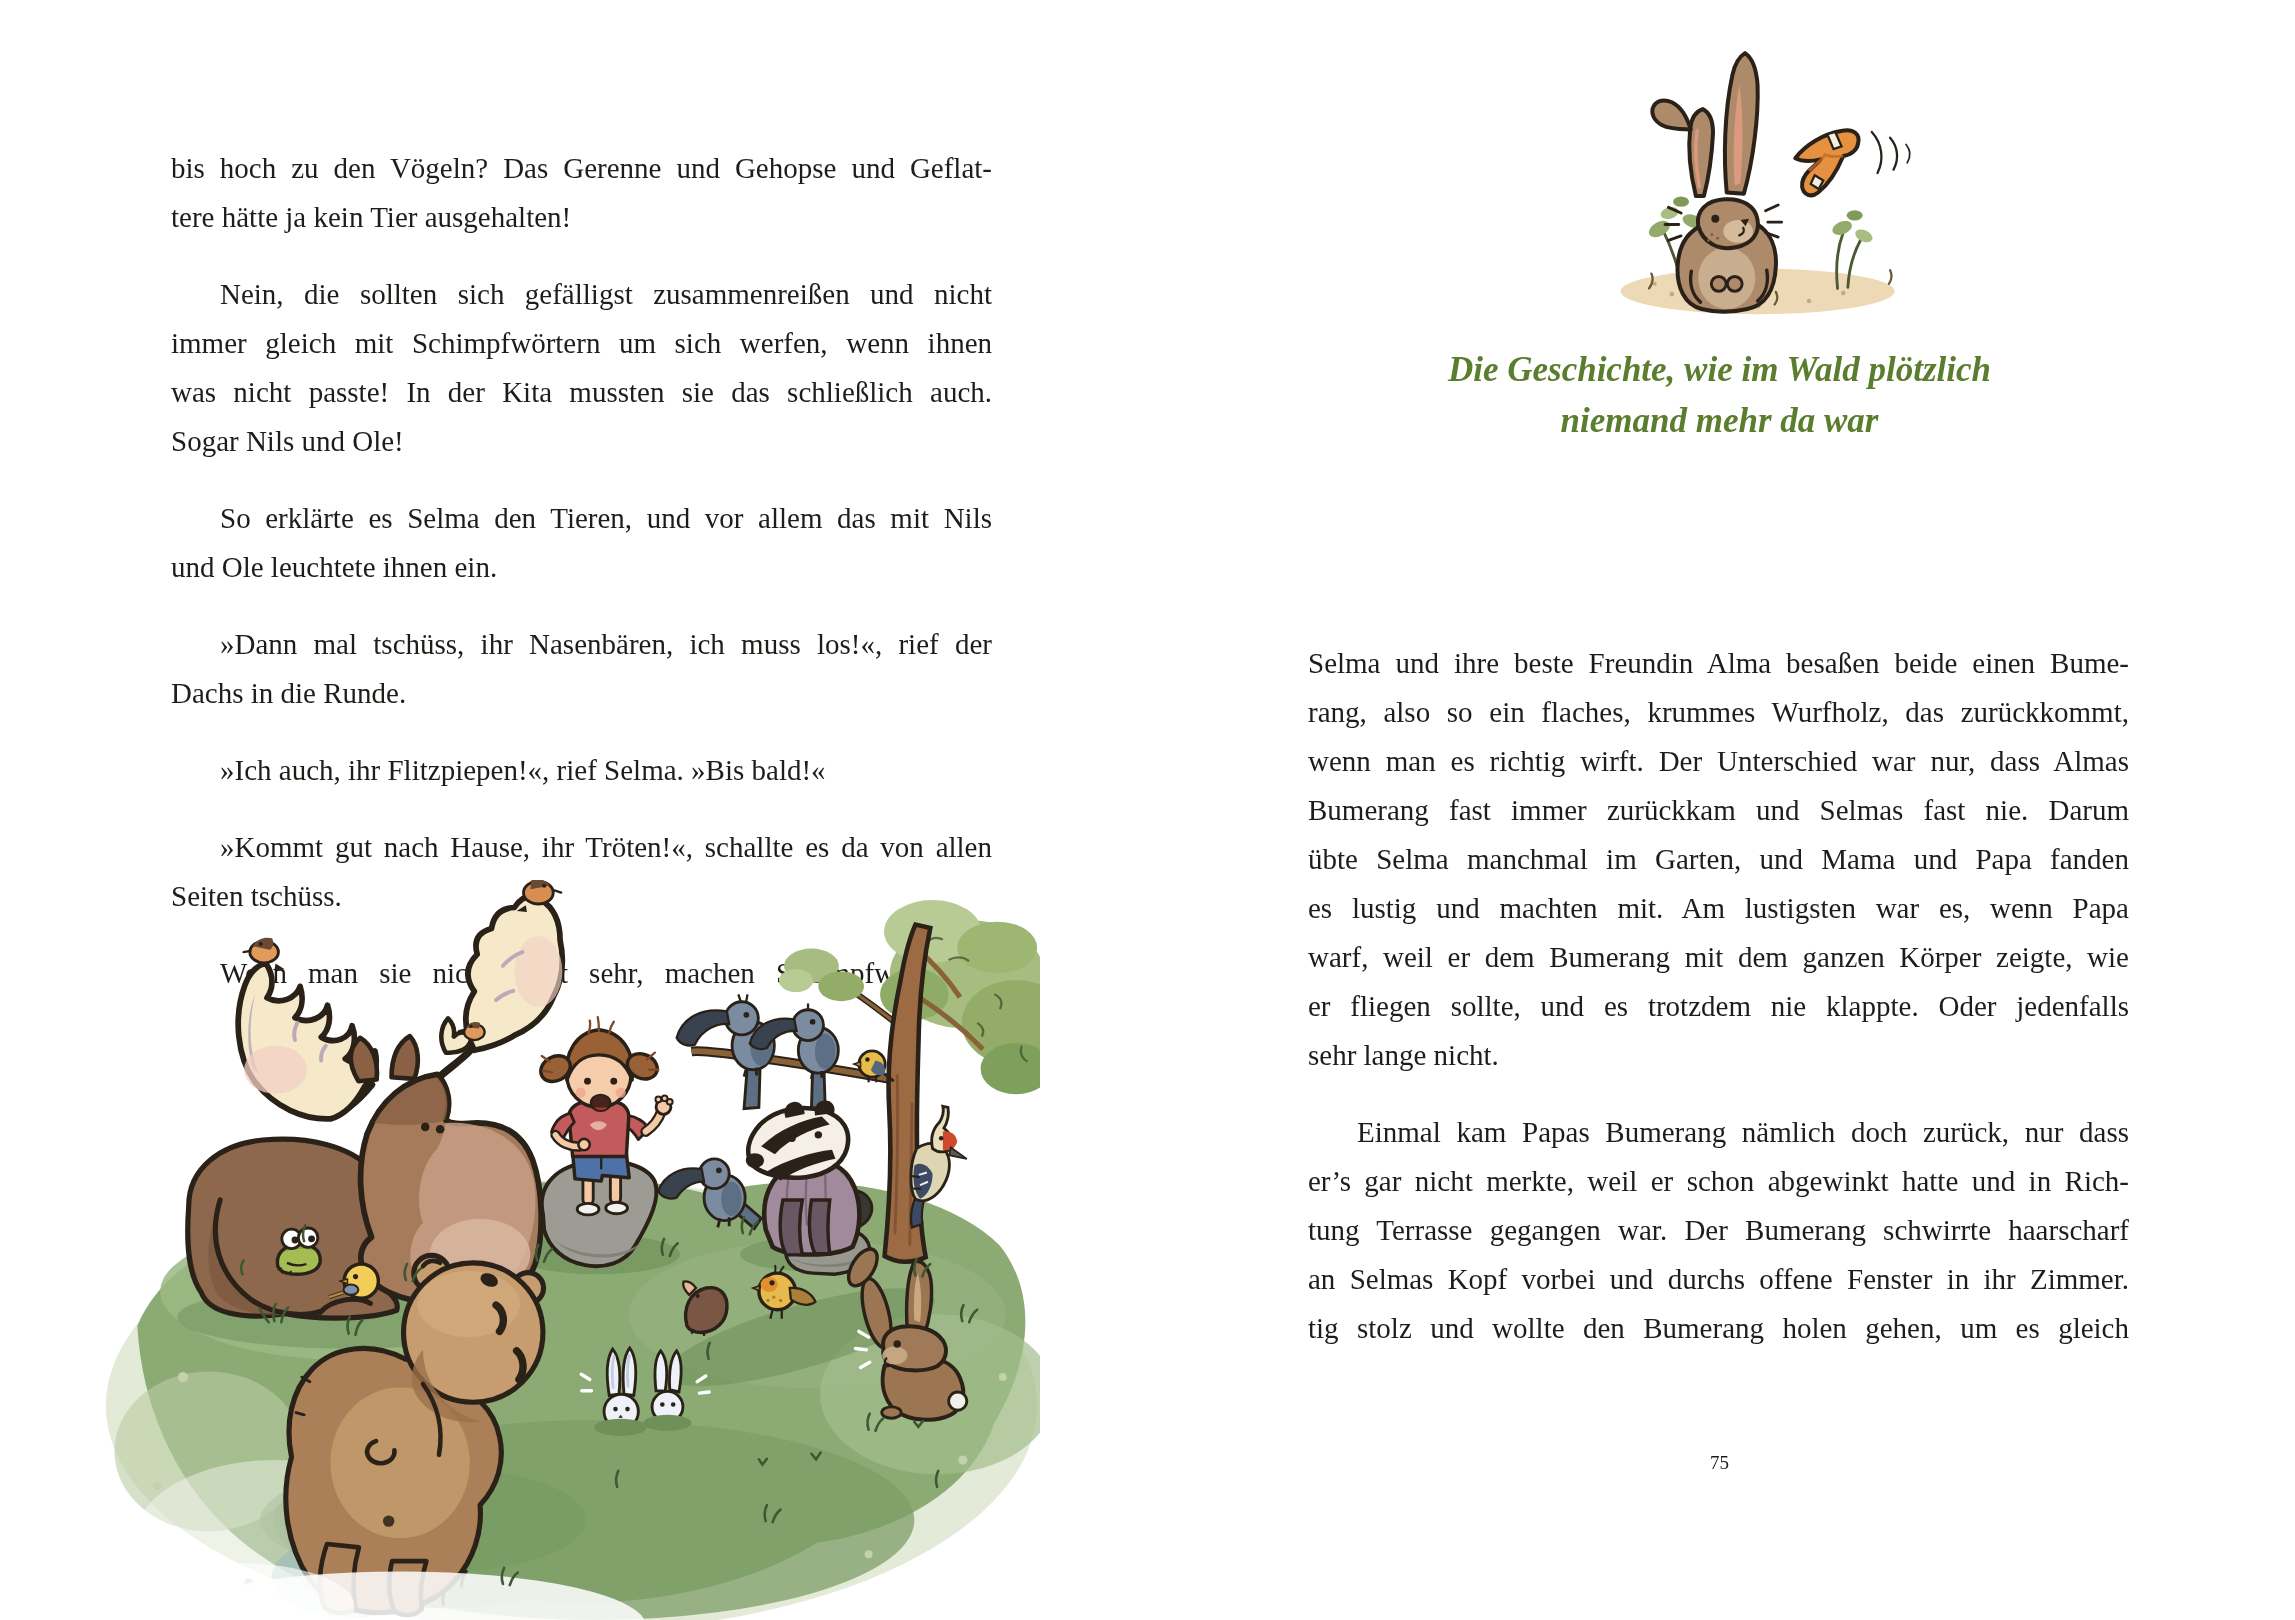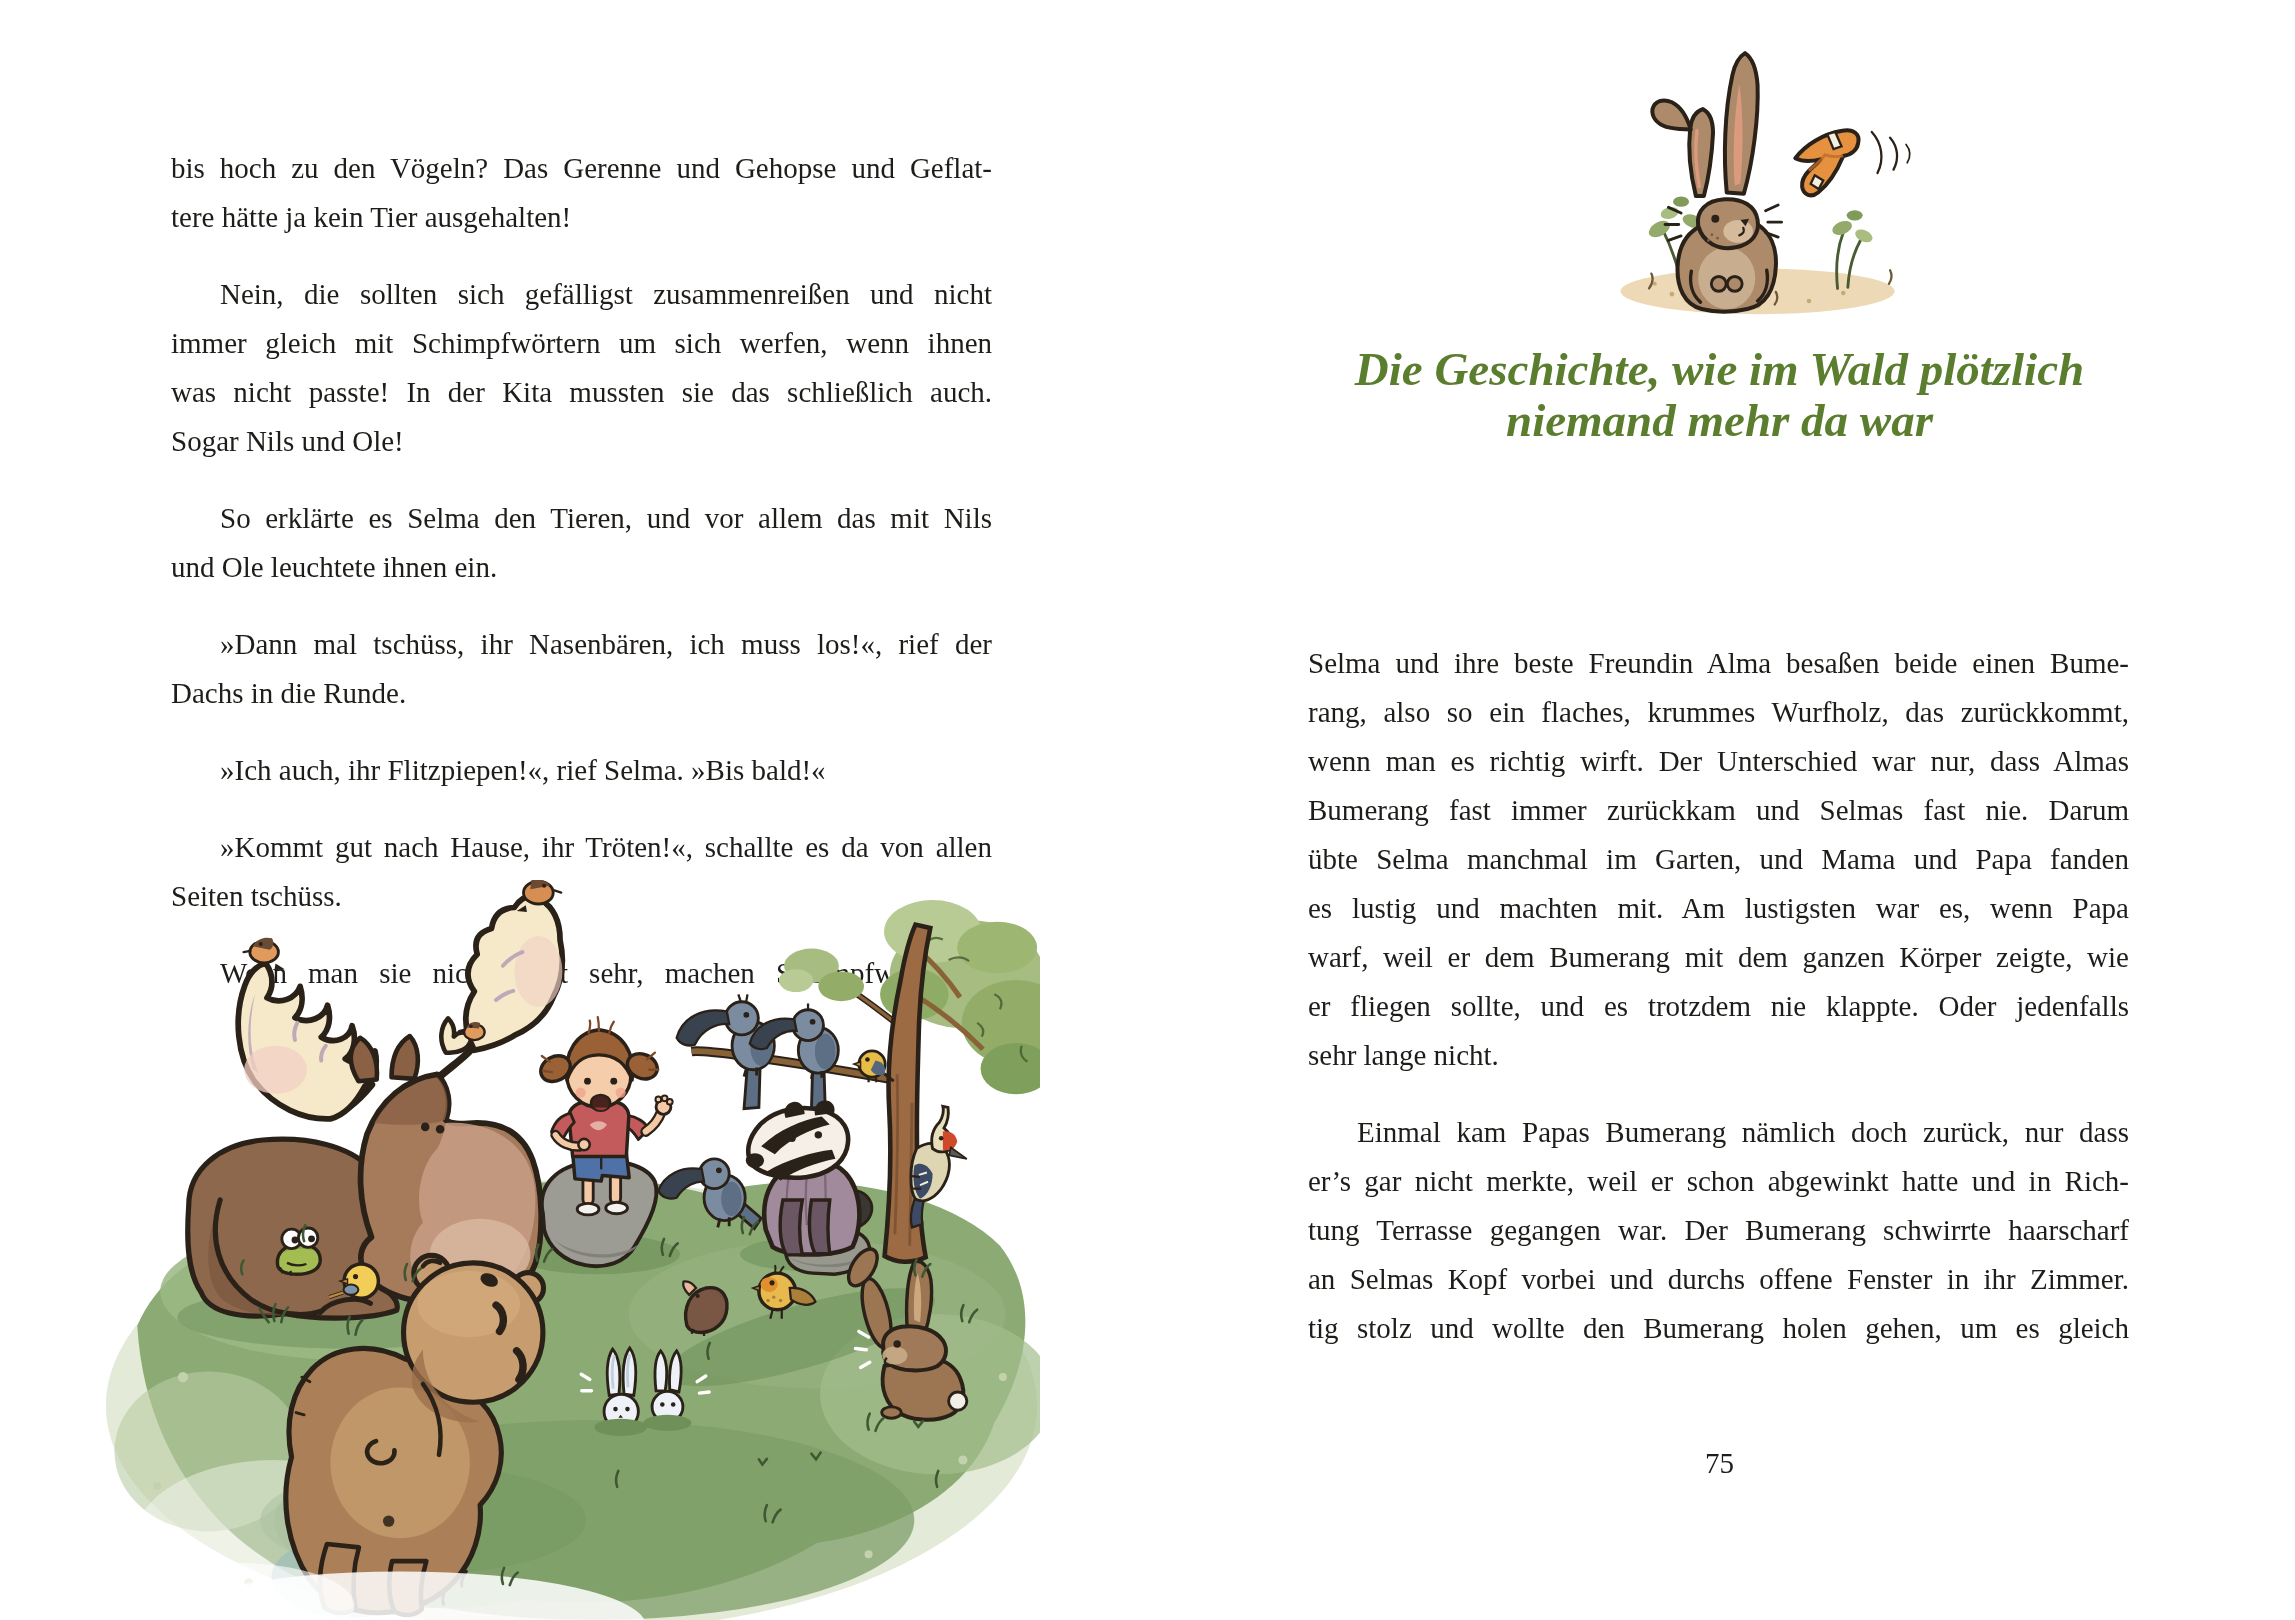--- a/index.html
+++ b/index.html
@@ -5,24 +5,24 @@
   html,body{margin:0;padding:0;background:#ffffff;}
   #spread{position:relative;width:2295px;height:1620px;background:#ffffff;overflow:hidden;
           font-family:"Liberation Serif", serif;color:#1f1d1a;}
   .textcol{position:absolute;width:821px;font-size:29px;line-height:49px;}
   #col-left{left:171px;top:144px;}
   #col-right{left:1308px;top:639px;}
   .ln{height:49px;overflow:hidden;text-align:justify;}
   .ln.j{text-align-last:justify;}
   .ln.i{text-indent:49px;margin-top:28px;}
   #chapter-title{position:absolute;left:1309px;top:344px;width:821px;margin:0;
-                 font-size:47px;line-height:51px;font-style:italic;font-weight:600;
+                 font-size:35px;line-height:51px;font-style:italic;font-weight:600;
                  color:#5a7d2e;text-align:center;}
   #page-number{position:absolute;left:1309px;top:1446px;width:821px;
-               font-size:29px;line-height:34px;text-align:center;}
+               font-size:19px;line-height:34px;text-align:center;}
   svg{position:absolute;display:block;}
   #illu-forest{left:103px;top:880px;}
   #illu-hare{left:1569px;top:20px;}
 </style>
 </head>
 <body>
 
 <main id="spread">
 
   <section>

